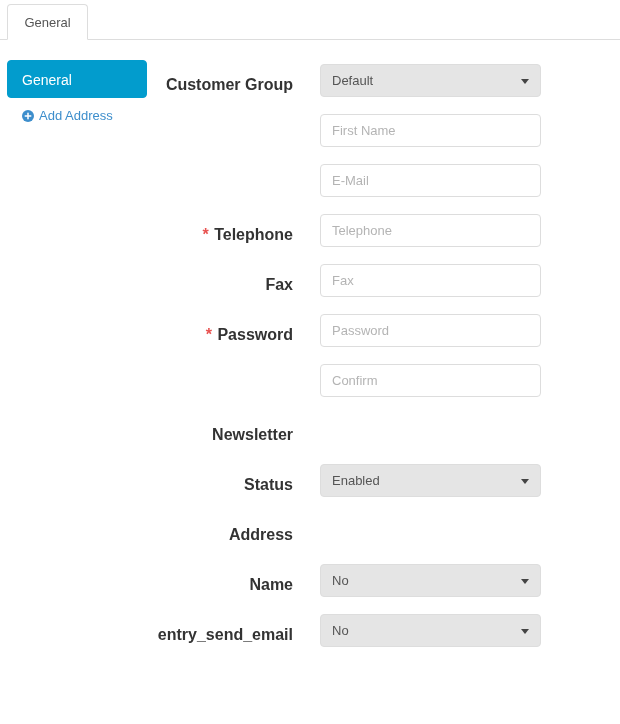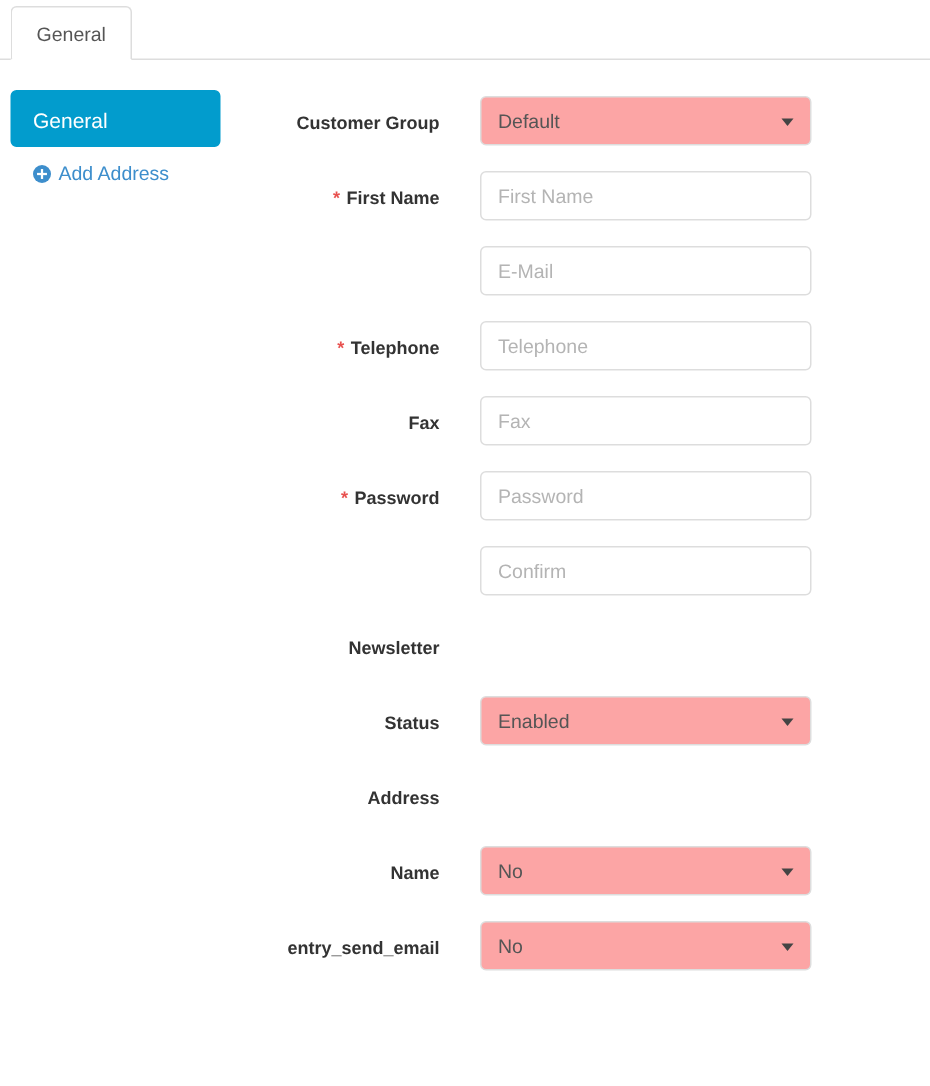--- a/index.html
+++ b/index.html
@@ -115,21 +115,21 @@
   .form-row {
     position: relative;
     height: 50px;
   }
   .form-label {
     position: absolute;
     left: 0;
     width: 293px;
     top: 13px;
     text-align: right;
-    font-size: 12px;
+    font-size: 16px;
     font-weight: bold;
     color: #333333;
     line-height: 1.3;
     white-space: nowrap;
   }
   .req {
     color: #e8514f;
     font-weight: bold;
     margin-right: 1px;
   }
@@ -156,21 +156,21 @@
     color: #b4b4b4;
     opacity: 1;
   }
   .select-box {
     box-sizing: border-box;
     position: relative;
     width: 221px;
     height: 33px;
     border: 1px solid #dddddd;
     border-radius: 4px;
-    background: #fca5a5;
+    background: #e5e5e5;
     cursor: pointer;
   }
   .select-value {
     position: absolute;
     left: 11px;
     top: 0;
     line-height: 31px;
     font-size: 13px;
     color: #555555;
   }
@@ -219,24 +219,20 @@
       </div>
       <div class="field-wrap">
         <div class="select-box">
           <span class="select-value">Default</span>
           <span class="select-caret"></span>
         </div>
       </div>
     </div>
 
     <div class="form-row">
-      <div class="form-label">
-        <span class="req">*</span>
-        <span>First Name</span>
-      </div>
       <div class="field-wrap">
         <input class="text-input" type="text" placeholder="First Name" style="">
       </div>
     </div>
 
 
     <div class="form-row">
       <div class="field-wrap">
         <input class="text-input" type="text" placeholder="E-Mail" style="">
       </div>

